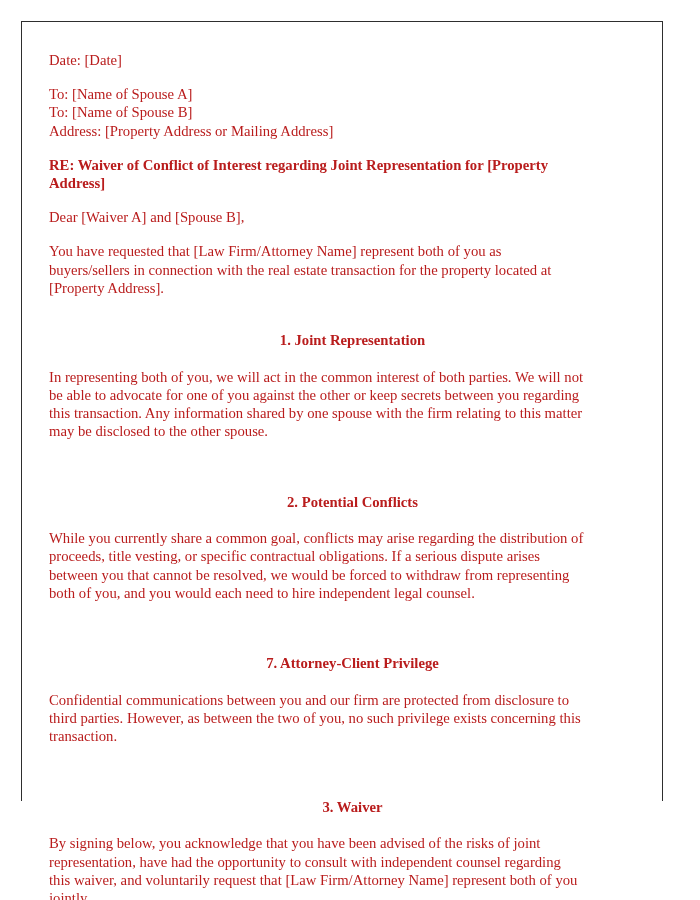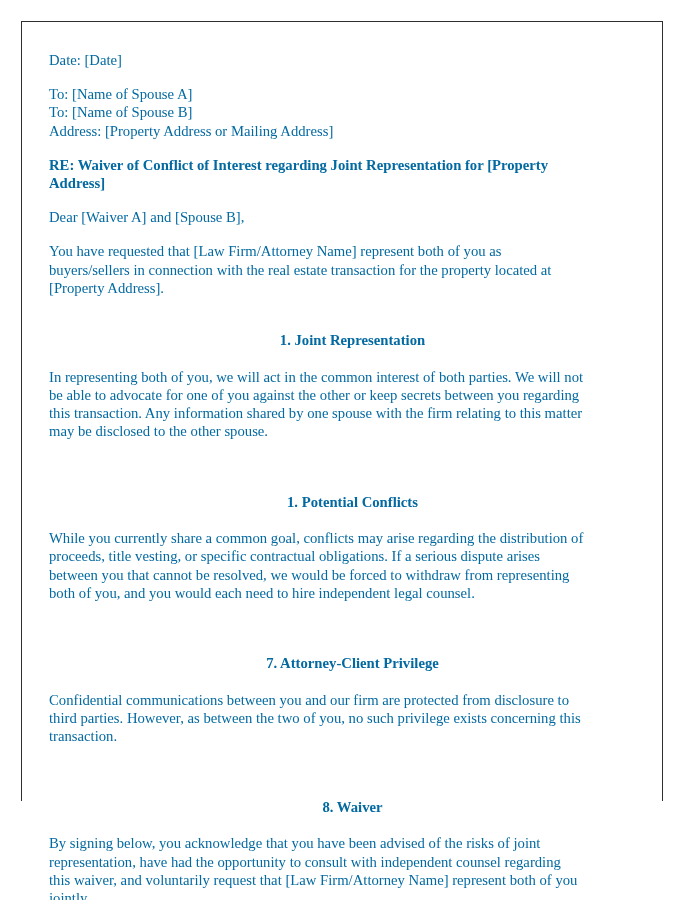--- a/index.html
+++ b/index.html
@@ -6,21 +6,21 @@
     margin: 0;
     padding: 0;
     background: #ffffff;
   }
   .page {
     position: relative;
     width: 700px;
     height: 900px;
     background: #ffffff;
     font-family: "Liberation Serif", serif;
-    color: #0369a1;
+    color: #b91c1c;
     overflow: hidden;
   }
   .doc {
     position: absolute;
     left: 21px;
     top: 21px;
     width: 642px;
     height: 780px;
     box-sizing: border-box;
     border: 1px solid #2e2e2e;
@@ -71,36 +71,36 @@
 
     <p class="para">
       <span class="section-heading">1. Joint Representation</span>
       <span class="section-body">In representing both of you, we will act in the common interest of both parties. We will not
 be able to advocate for one of you against the other or keep secrets between you regarding
 this transaction. Any information shared by one spouse with the firm relating to this matter
 may be disclosed to the other spouse.</span>
     </p>
 
     <p class="para">
-      <span class="section-heading">1. Potential Conflicts</span>
+      <span class="section-heading">2. Potential Conflicts</span>
       <span class="section-body">While you currently share a common goal, conflicts may arise regarding the distribution of
 proceeds, title vesting, or specific contractual obligations. If a serious dispute arises
 between you that cannot be resolved, we would be forced to withdraw from representing
 both of you, and you would each need to hire independent legal counsel.</span>
     </p>
 
     <p class="para">
       <span class="section-heading">7. Attorney-Client Privilege</span>
       <span class="section-body">Confidential communications between you and our firm are protected from disclosure to
 third parties. However, as between the two of you, no such privilege exists concerning this
 transaction.</span>
     </p>
 
     <p class="para">
-      <span class="section-heading">8. Waiver</span>
+      <span class="section-heading">3. Waiver</span>
       <span class="section-body">By signing below, you acknowledge that you have been advised of the risks of joint
 representation, have had the opportunity to consult with independent counsel regarding
 this waiver, and voluntarily request that [Law Firm/Attorney Name] represent both of you
 jointly.</span>
     </p>
 
   </div>
 </div>
 
 </body></html>

